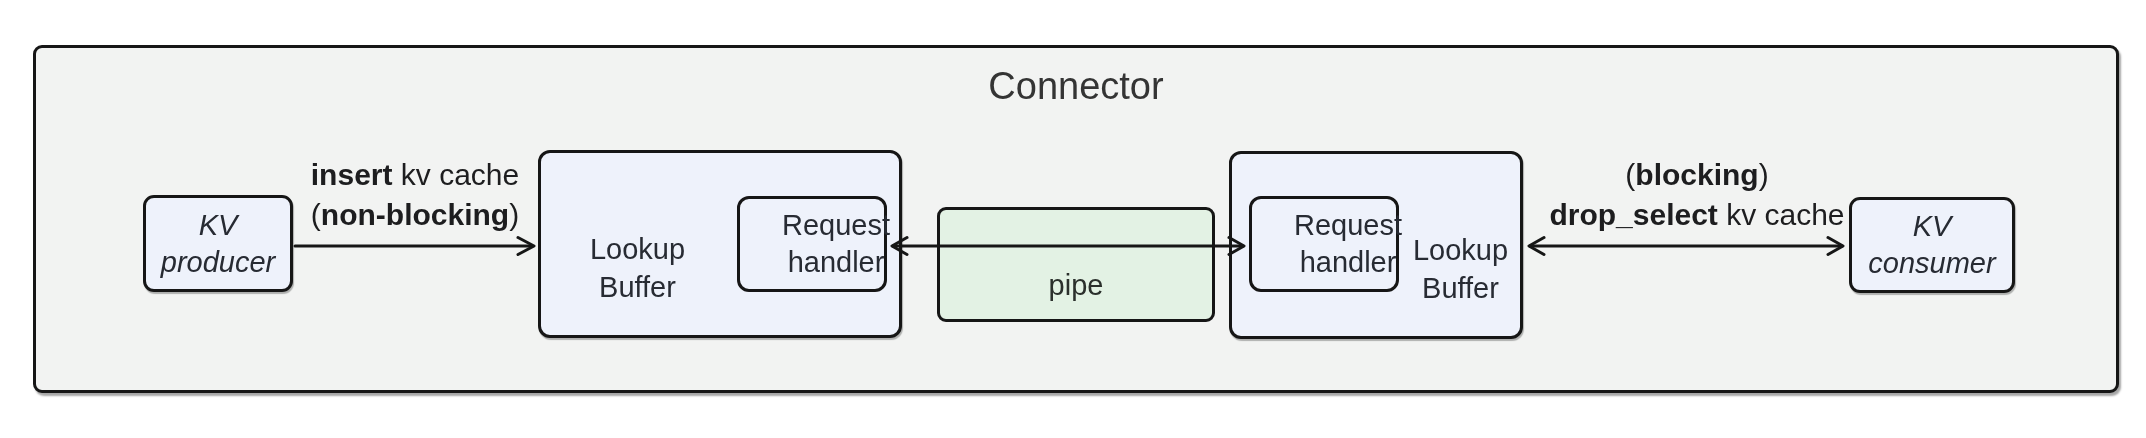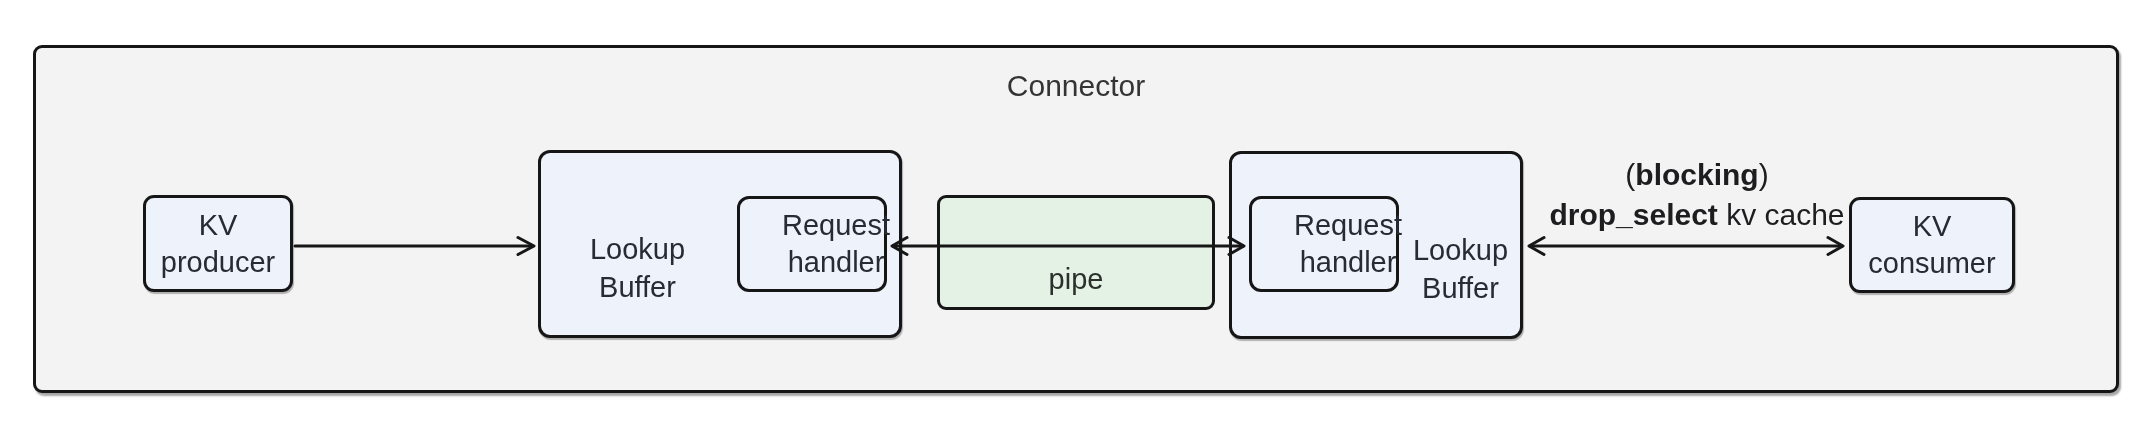--- a/index.html
+++ b/index.html
@@ -30,36 +30,37 @@
     background: var(--frame-fill);
     border: 3px solid var(--border);
     border-radius: 9px;
     box-shadow: 2px 3px 2px rgba(0,0,0,0.35);
   }
   .frame-title {
     position: absolute;
     left: 33px; top: 68px;
     width: 2086px;
     text-align: center;
-    font-size: 30px;
+    font-size: 38px;
     line-height: 36px;
     color: #343434;
   }
   .node {
     position: absolute;
     background: var(--node-fill);
     border: 3px solid var(--border);
     display: flex;
     align-items: center;
     justify-content: center;
     text-align: center;
     font-size: 29px;
     line-height: 37px;
     white-space: pre-line;
     box-shadow: 1px 2px 1px rgba(0,0,0,0.28);
+    font-style: italic;
   }
   .kv-producer { left: 143px; top: 195px; width: 150px; height: 97px; border-radius: 11px; }
   .kv-consumer { left: 1849px; top: 197px; width: 166px; height: 96px; border-radius: 11px; }
   .lookup-left  { left: 538px;  top: 150px; width: 364px; height: 188px; border-radius: 12px; }
   .lookup-right { left: 1229px; top: 151px; width: 294px; height: 188px; border-radius: 12px; }
   .lookup-label {
     position: absolute;
     display: flex;
     align-items: center;
     justify-content: center;
@@ -84,29 +85,29 @@
     font-size: 29px;
     line-height: 37px;
     white-space: pre-line;
     box-shadow: none;
     padding-left: 48px;
   }
   .rh-left  { left: 737px;  top: 196px; width: 150px; height: 96px; }
   .rh-right { left: 1249px; top: 196px; width: 150px; height: 96px; }
   .pipe {
     position: absolute;
-    left: 937px; top: 195px;
+    left: 937px; top: 207px;
     width: 278px; height: 115px;
     background: var(--pipe-fill);
     border: 3px solid var(--border);
     border-radius: 9px;
     display: flex;
     align-items: flex-end;
     justify-content: center;
-    padding-bottom: 10px;
+    padding-bottom: 16px;
     font-size: 29px;
     line-height: 36px;
     color: #2b302c;
   }
   .edge-label {
     position: absolute;
     width: 400px;
     text-align: center;
     font-size: 30px;
     line-height: 40px;
@@ -160,20 +161,24 @@
   <div class="request-handler rh-right">
     <span>Request
 handler</span>
   </div>
 
   <div class="node kv-consumer">
     <span>KV
 consumer</span>
   </div>
 
+  <div class="edge-label insert">
+    <div><b>insert</b><span> kv cache</span></div>
+    <div><span>(</span><b>non-blocking</b><span>)</span></div>
+  </div>
 
   <div class="edge-label drop-select">
     <div><span>(</span><b>blocking</b><span>)</span></div>
     <div><b>drop_select</b><span> kv cache</span></div>
   </div>
 
   <svg class="arrows" viewBox="0 0 2146 438">
     <g class="strokes">
       <g>
         <path d="M295 246 H532"></path>

